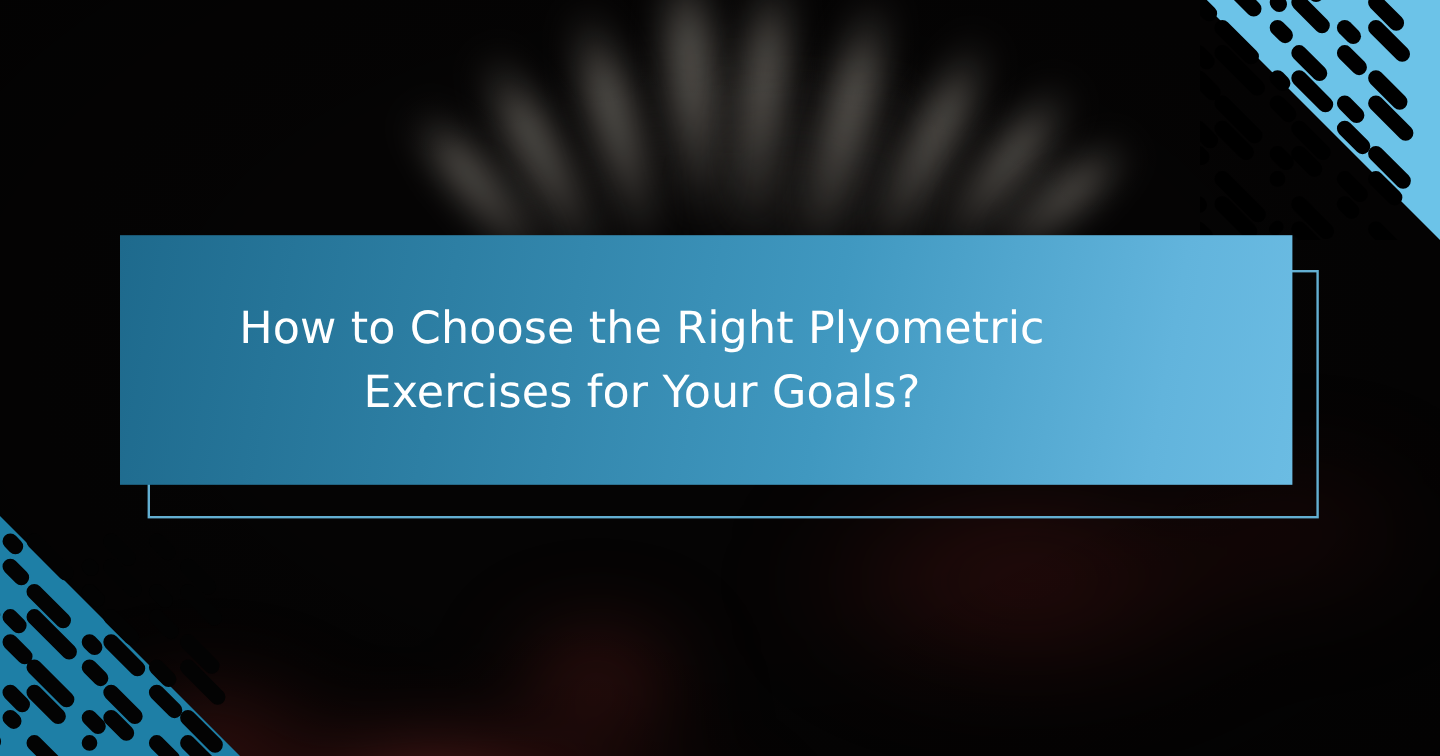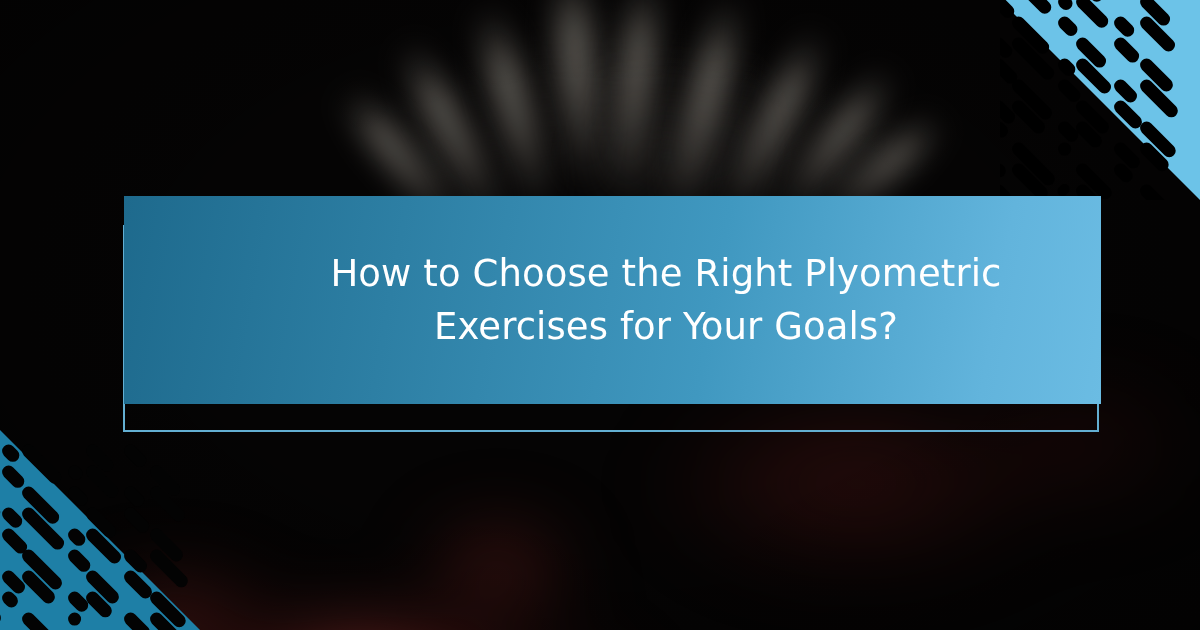--- a/index.html
+++ b/index.html
@@ -114,25 +114,24 @@
   
   .banner {
     position: absolute;
     left: 100px;
     top: 196px;
     width: 977px;
     height: 208px;
     background: linear-gradient(100deg, #1E6A8D 0%, #2D7FA4 28%, #4098C0 60%, #62B4DC 88%, #6BBCE3 100%);
     display: flex;
     align-items: center;
-    justify-content: flex-end;
+    justify-content: flex-start;
     box-sizing: border-box;
     padding: 0 40px;
     z-index: 3;
-    margin-left: 24px;
   }
   .headline {
     margin: 0;
     color: #ffffff;
     font-family: "DejaVu Sans", sans-serif;
     font-weight: 400;
     font-size: 37px;
     line-height: 53px;
     letter-spacing: 0.1px;
     text-align: center;

